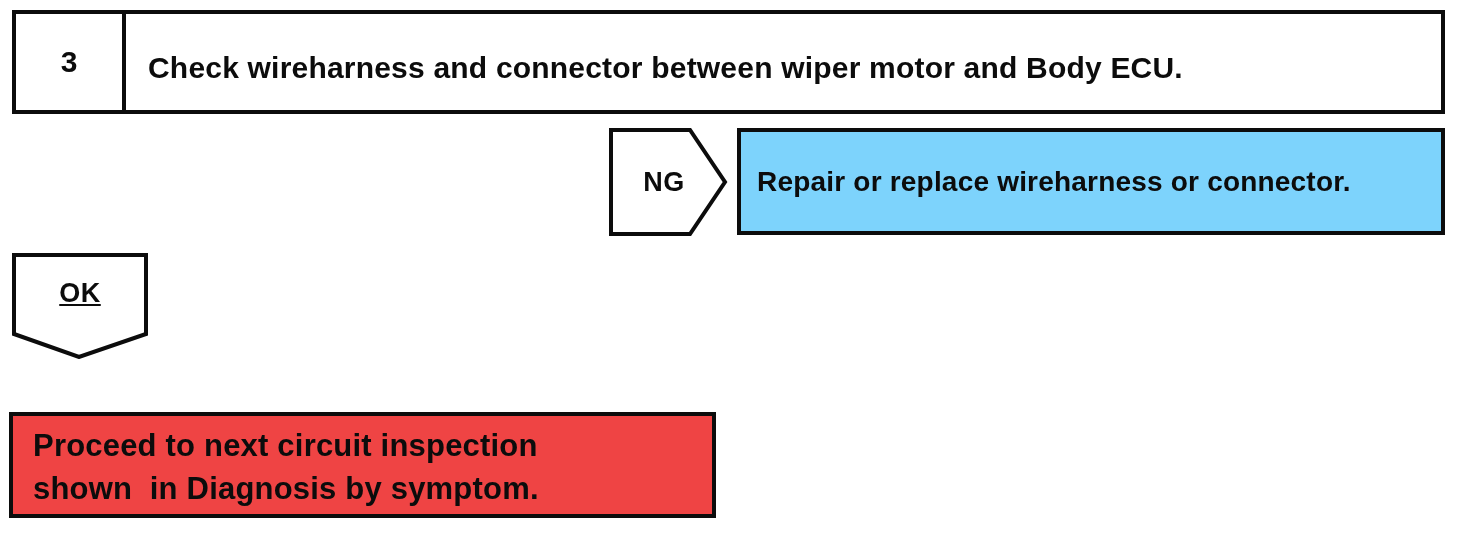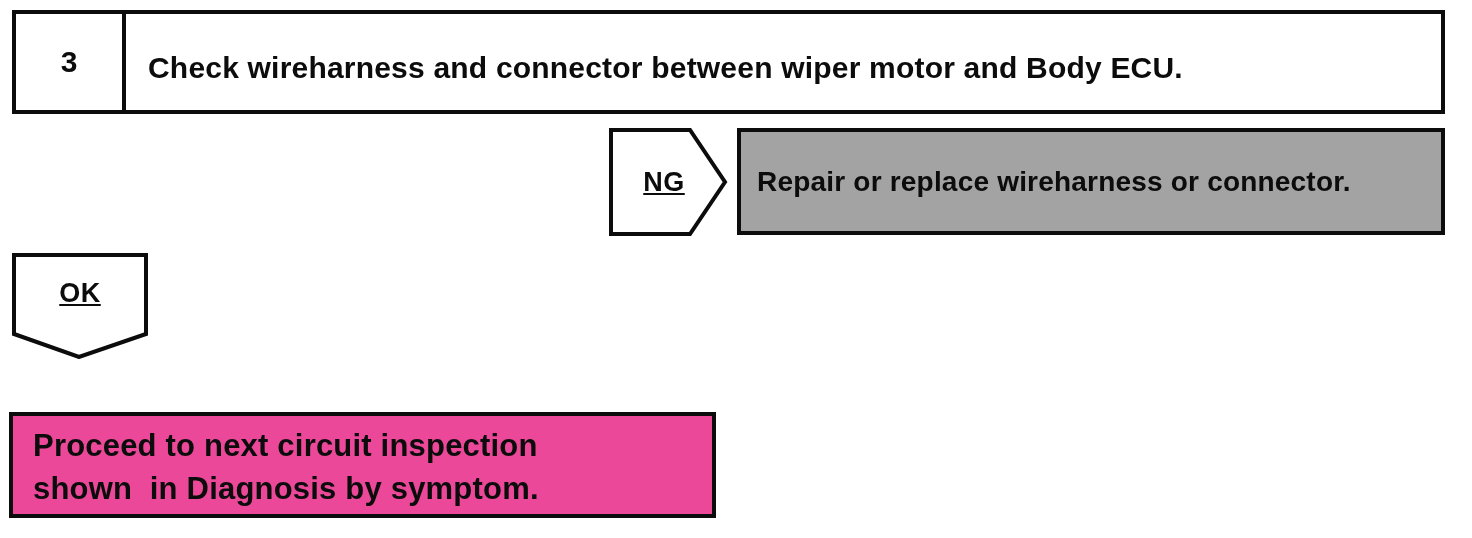--- a/index.html
+++ b/index.html
@@ -76,21 +76,20 @@
     top: 128px;
     width: 119px;
     height: 108px;
   }
   .ng-tag .tag-label {
     left: 0;
     top: 0;
     width: 100px;   
     height: 108px;
     padding-left: 10px;
-    text-decoration: underline;
   }
 
   .ok-tag {
     left: 12px;
     top: 253px;
     width: 136px;
     height: 106px;
   }
   .ok-tag .tag-label {
     left: 0;
@@ -101,38 +100,38 @@
   }
 
   
   .result-box {
     position: absolute;
     left: 737px;
     top: 128px;
     width: 708px;
     height: 107px;
     border: 4px solid #0c0c0c;
-    background: #a3a3a3;
+    background: #7dd3fc;
     display: flex;
     align-items: center;
     padding-left: 16px;
     font-size: 28px;
     letter-spacing: 0.2px;
     white-space: nowrap;
   }
 
   
   .proceed-box {
     position: absolute;
     left: 9px;
     top: 412px;
     width: 707px;
     height: 106px;
     border: 4px solid #0c0c0c;
-    background: #ec4899;
+    background: #ef4444;
     padding: 8px 0 0 20px;
     font-size: 31px;
     line-height: 43px;
     letter-spacing: 0.2px;
   }
   .proceed-line {
     white-space: pre-wrap; 
   }
 </style>
 </head>

